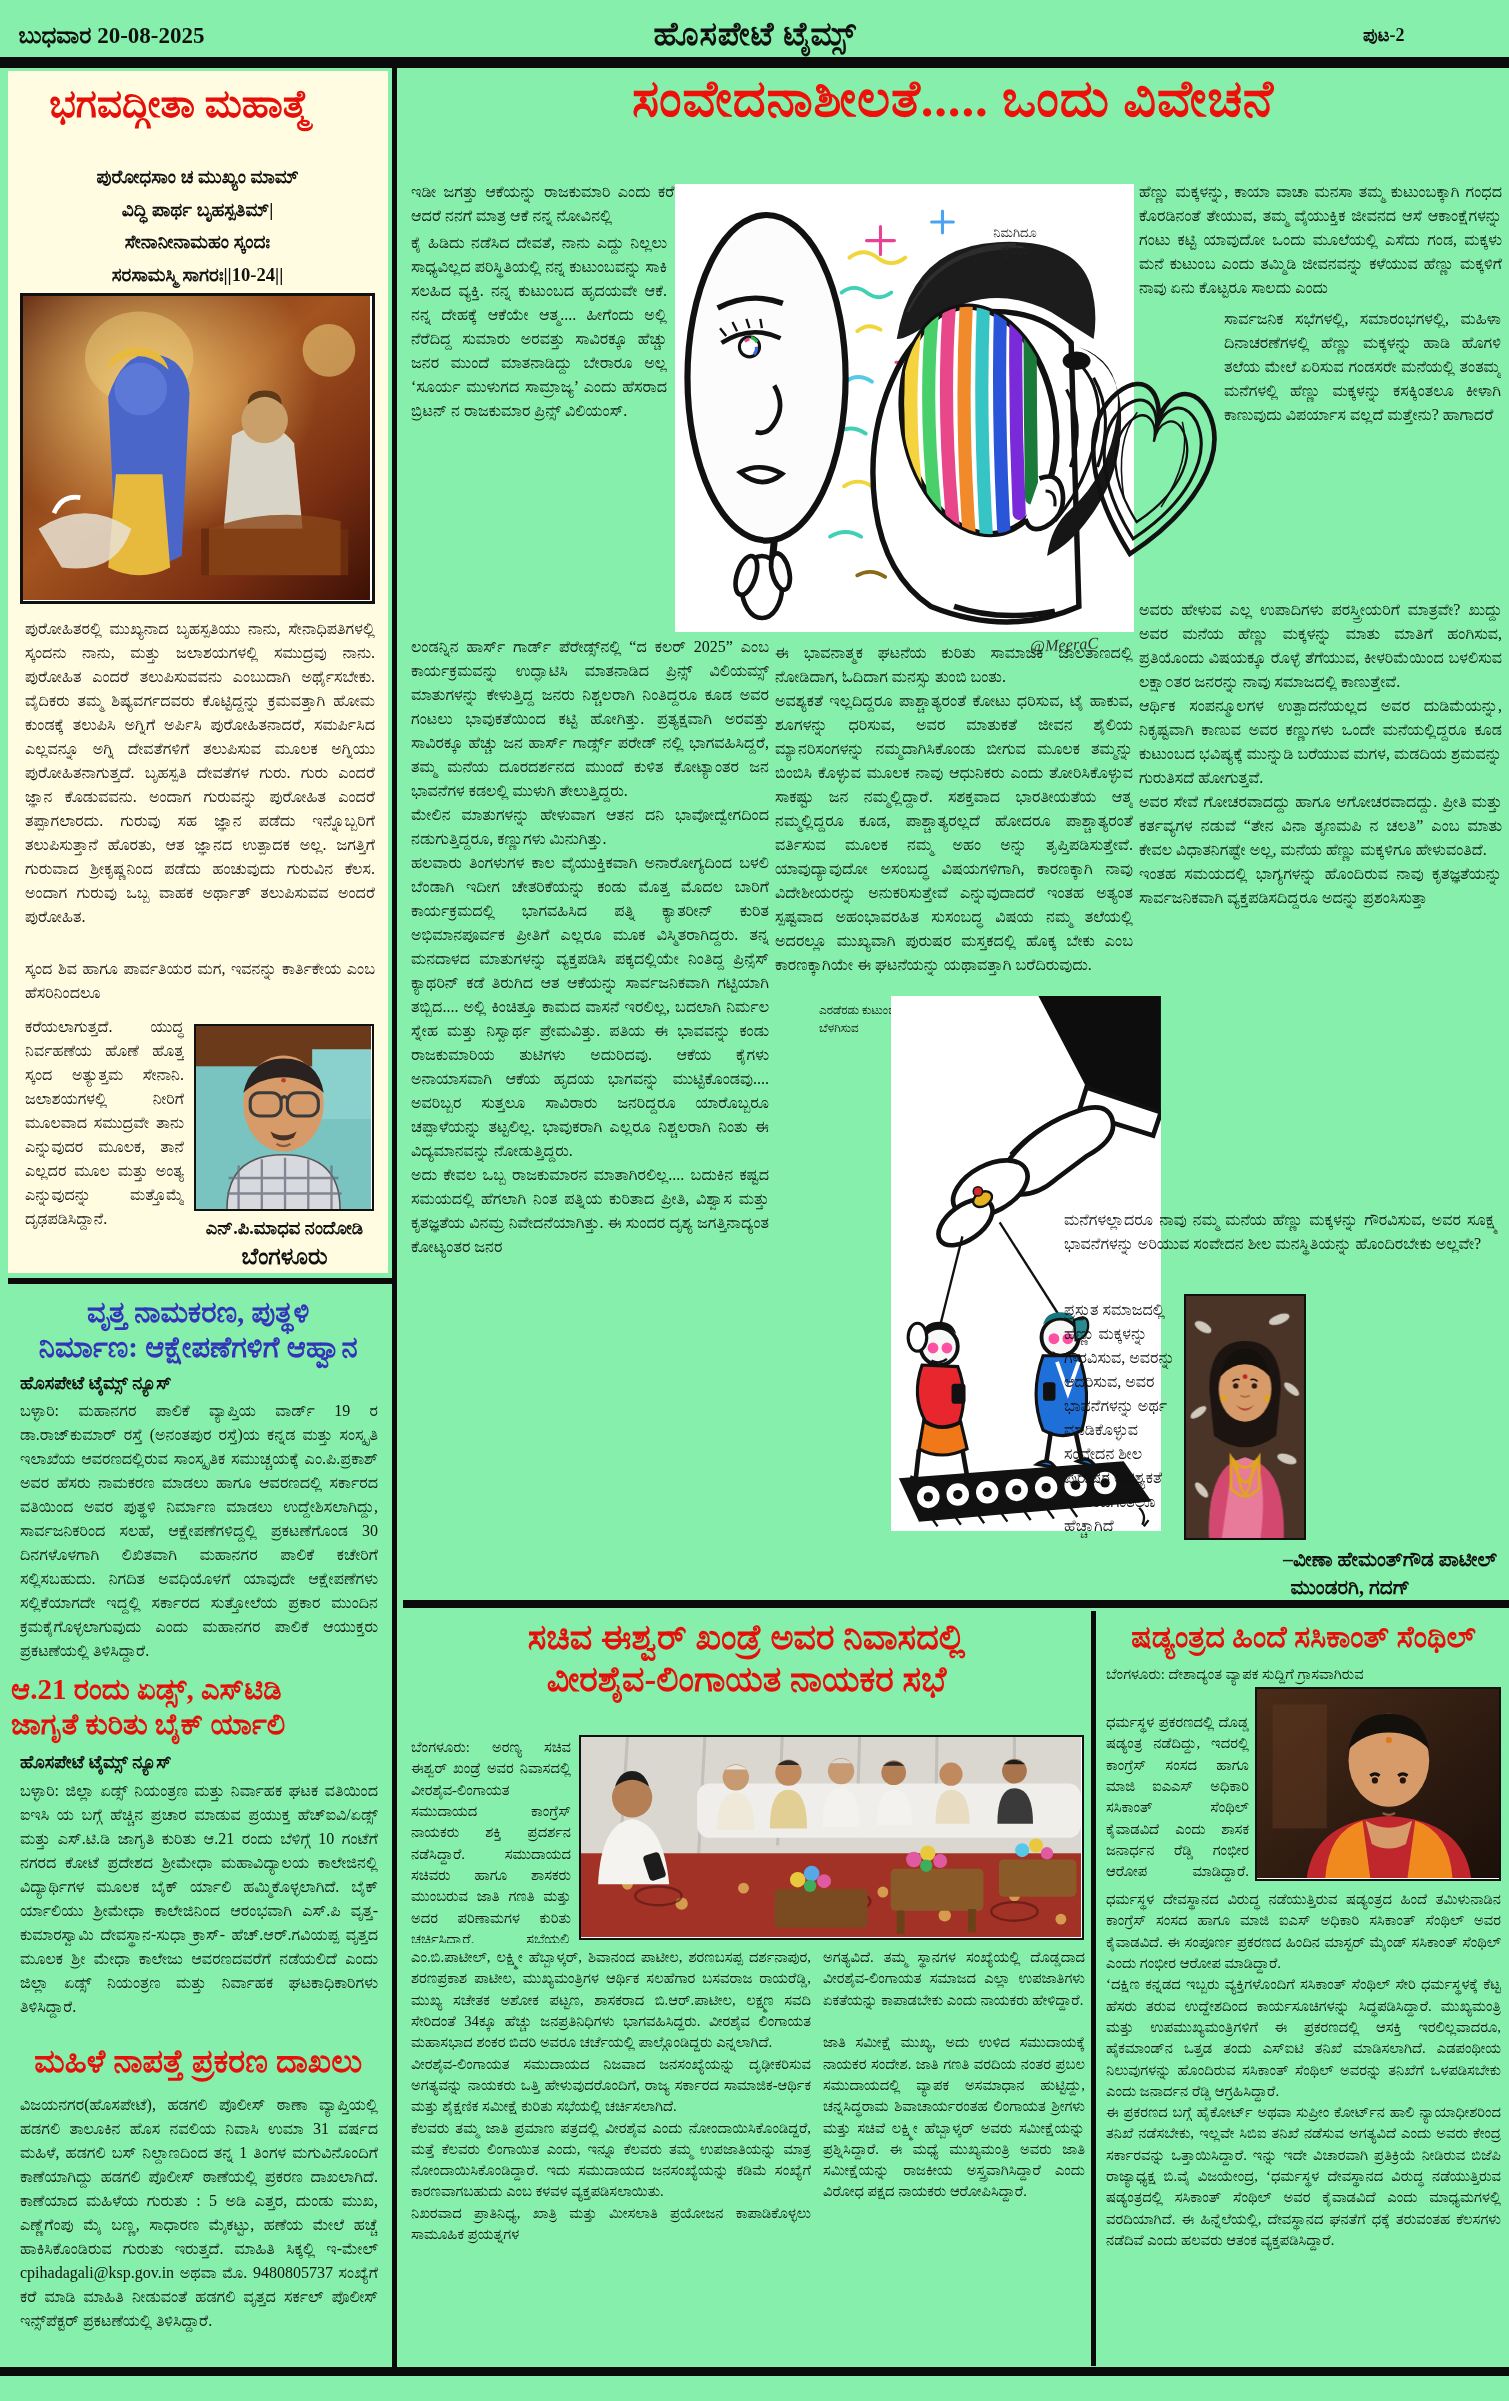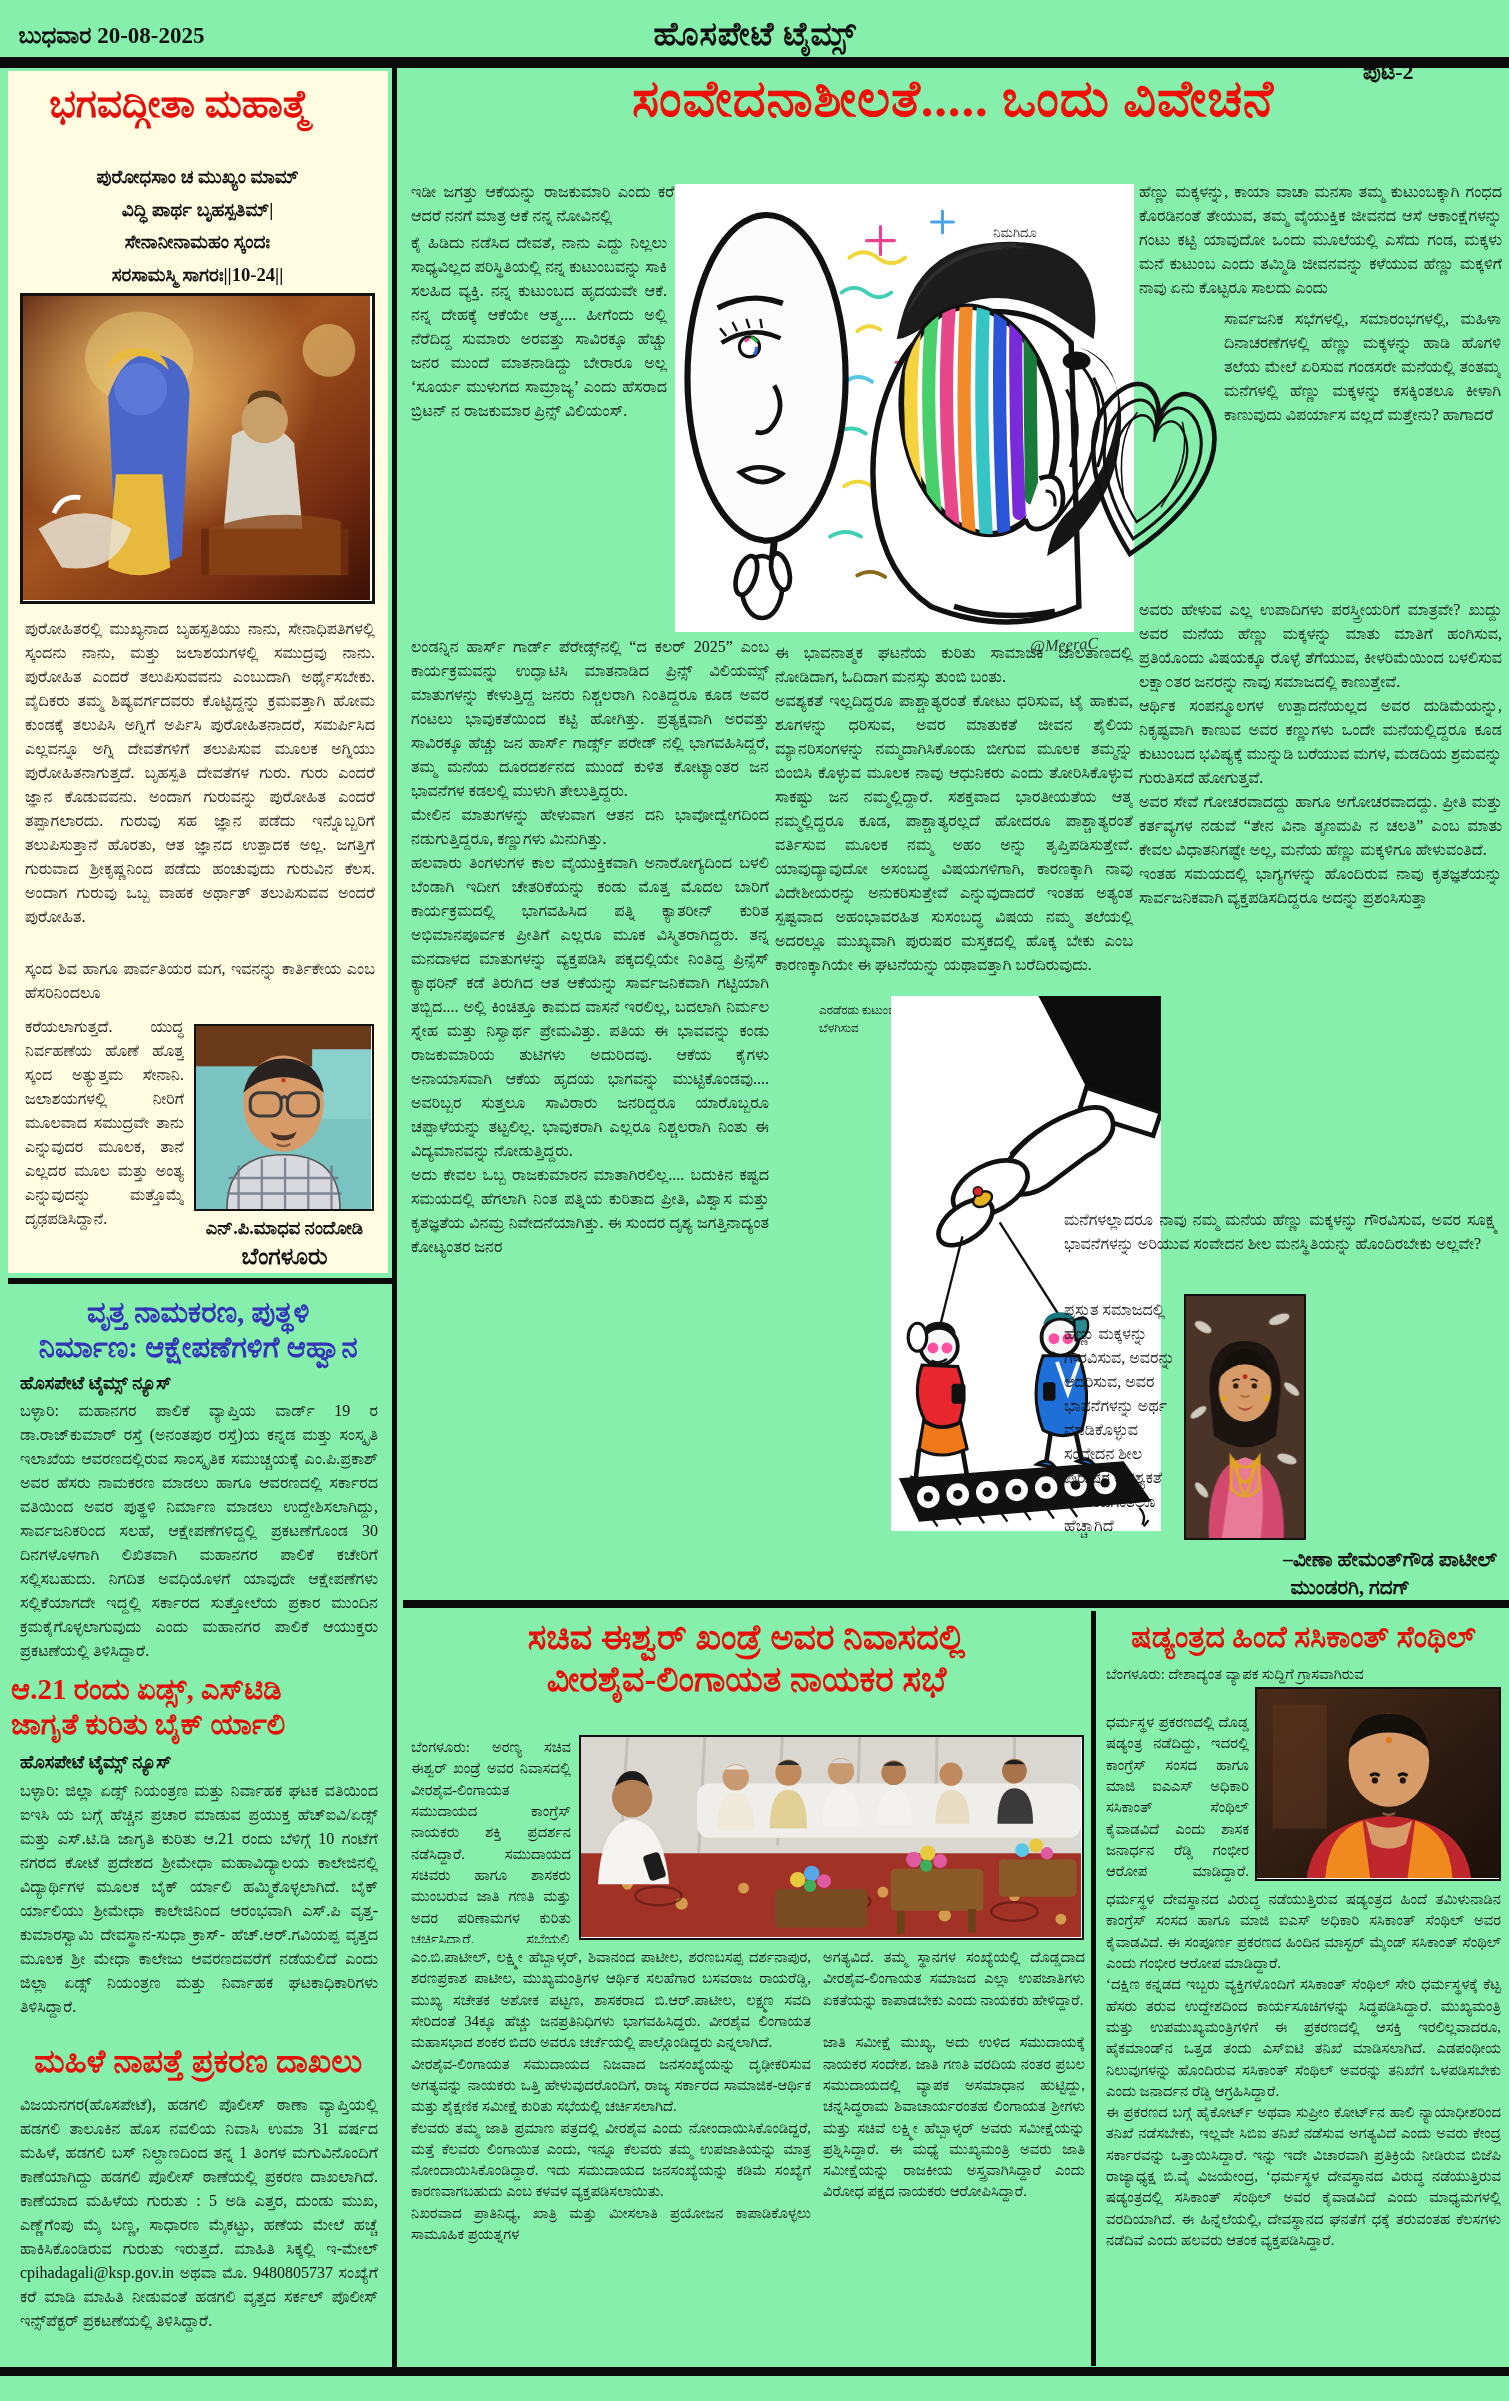--- a/index.html
+++ b/index.html
@@ -25,21 +25,21 @@
   .frag{font-size:12px;line-height:1.5;overflow:hidden;margin-left:44px;}
   svg{display:block;}
 </style>
 </head>
 <body>
 
 <div id="page">
 
   <div class="abs bold" style="left:18.6px;top:23px;width:248px;font-size:23px;">ಬುಧವಾರ 20-08-2025</div>
   <div class="abs masthead" style="left:542px;top:15.5px;width:426px;text-align:center;">ಹೊಸಪೇಟೆ ಟೈಮ್ಸ್</div>
-  <div class="abs bold" style="left:1363px;top:25px;width:132px;font-size:22px;margin-top:34px;">ಪುಟ-2</div>
+  <div class="abs bold" style="left:1363px;top:25px;width:132px;font-size:18px;">ಪುಟ-2</div>
   <div class="abs rule" style="left:0;top:57px;width:1510px;height:11px;"></div>
 
   <div class="abs rule" style="left:392px;top:68px;width:5.4px;height:2302px;"></div>
 
   <div class="abs" style="left:7.7px;top:71px;width:380px;height:1202px;background:#fffce2;"></div>
 
   <div class="abs headline-sub red" style="left:7.7px;top:81px;width:344px;font-size:39px;">ಭಗವದ್ಗೀತಾ ಮಹಾತ್ಮೆ</div>
 
   <div class="abs shloka" style="left:23px;top:161px;width:349px;">
     <div>ಪುರೋಧಸಾಂ  ಚ ಮುಖ್ಯಂ ಮಾಮ್</div>

